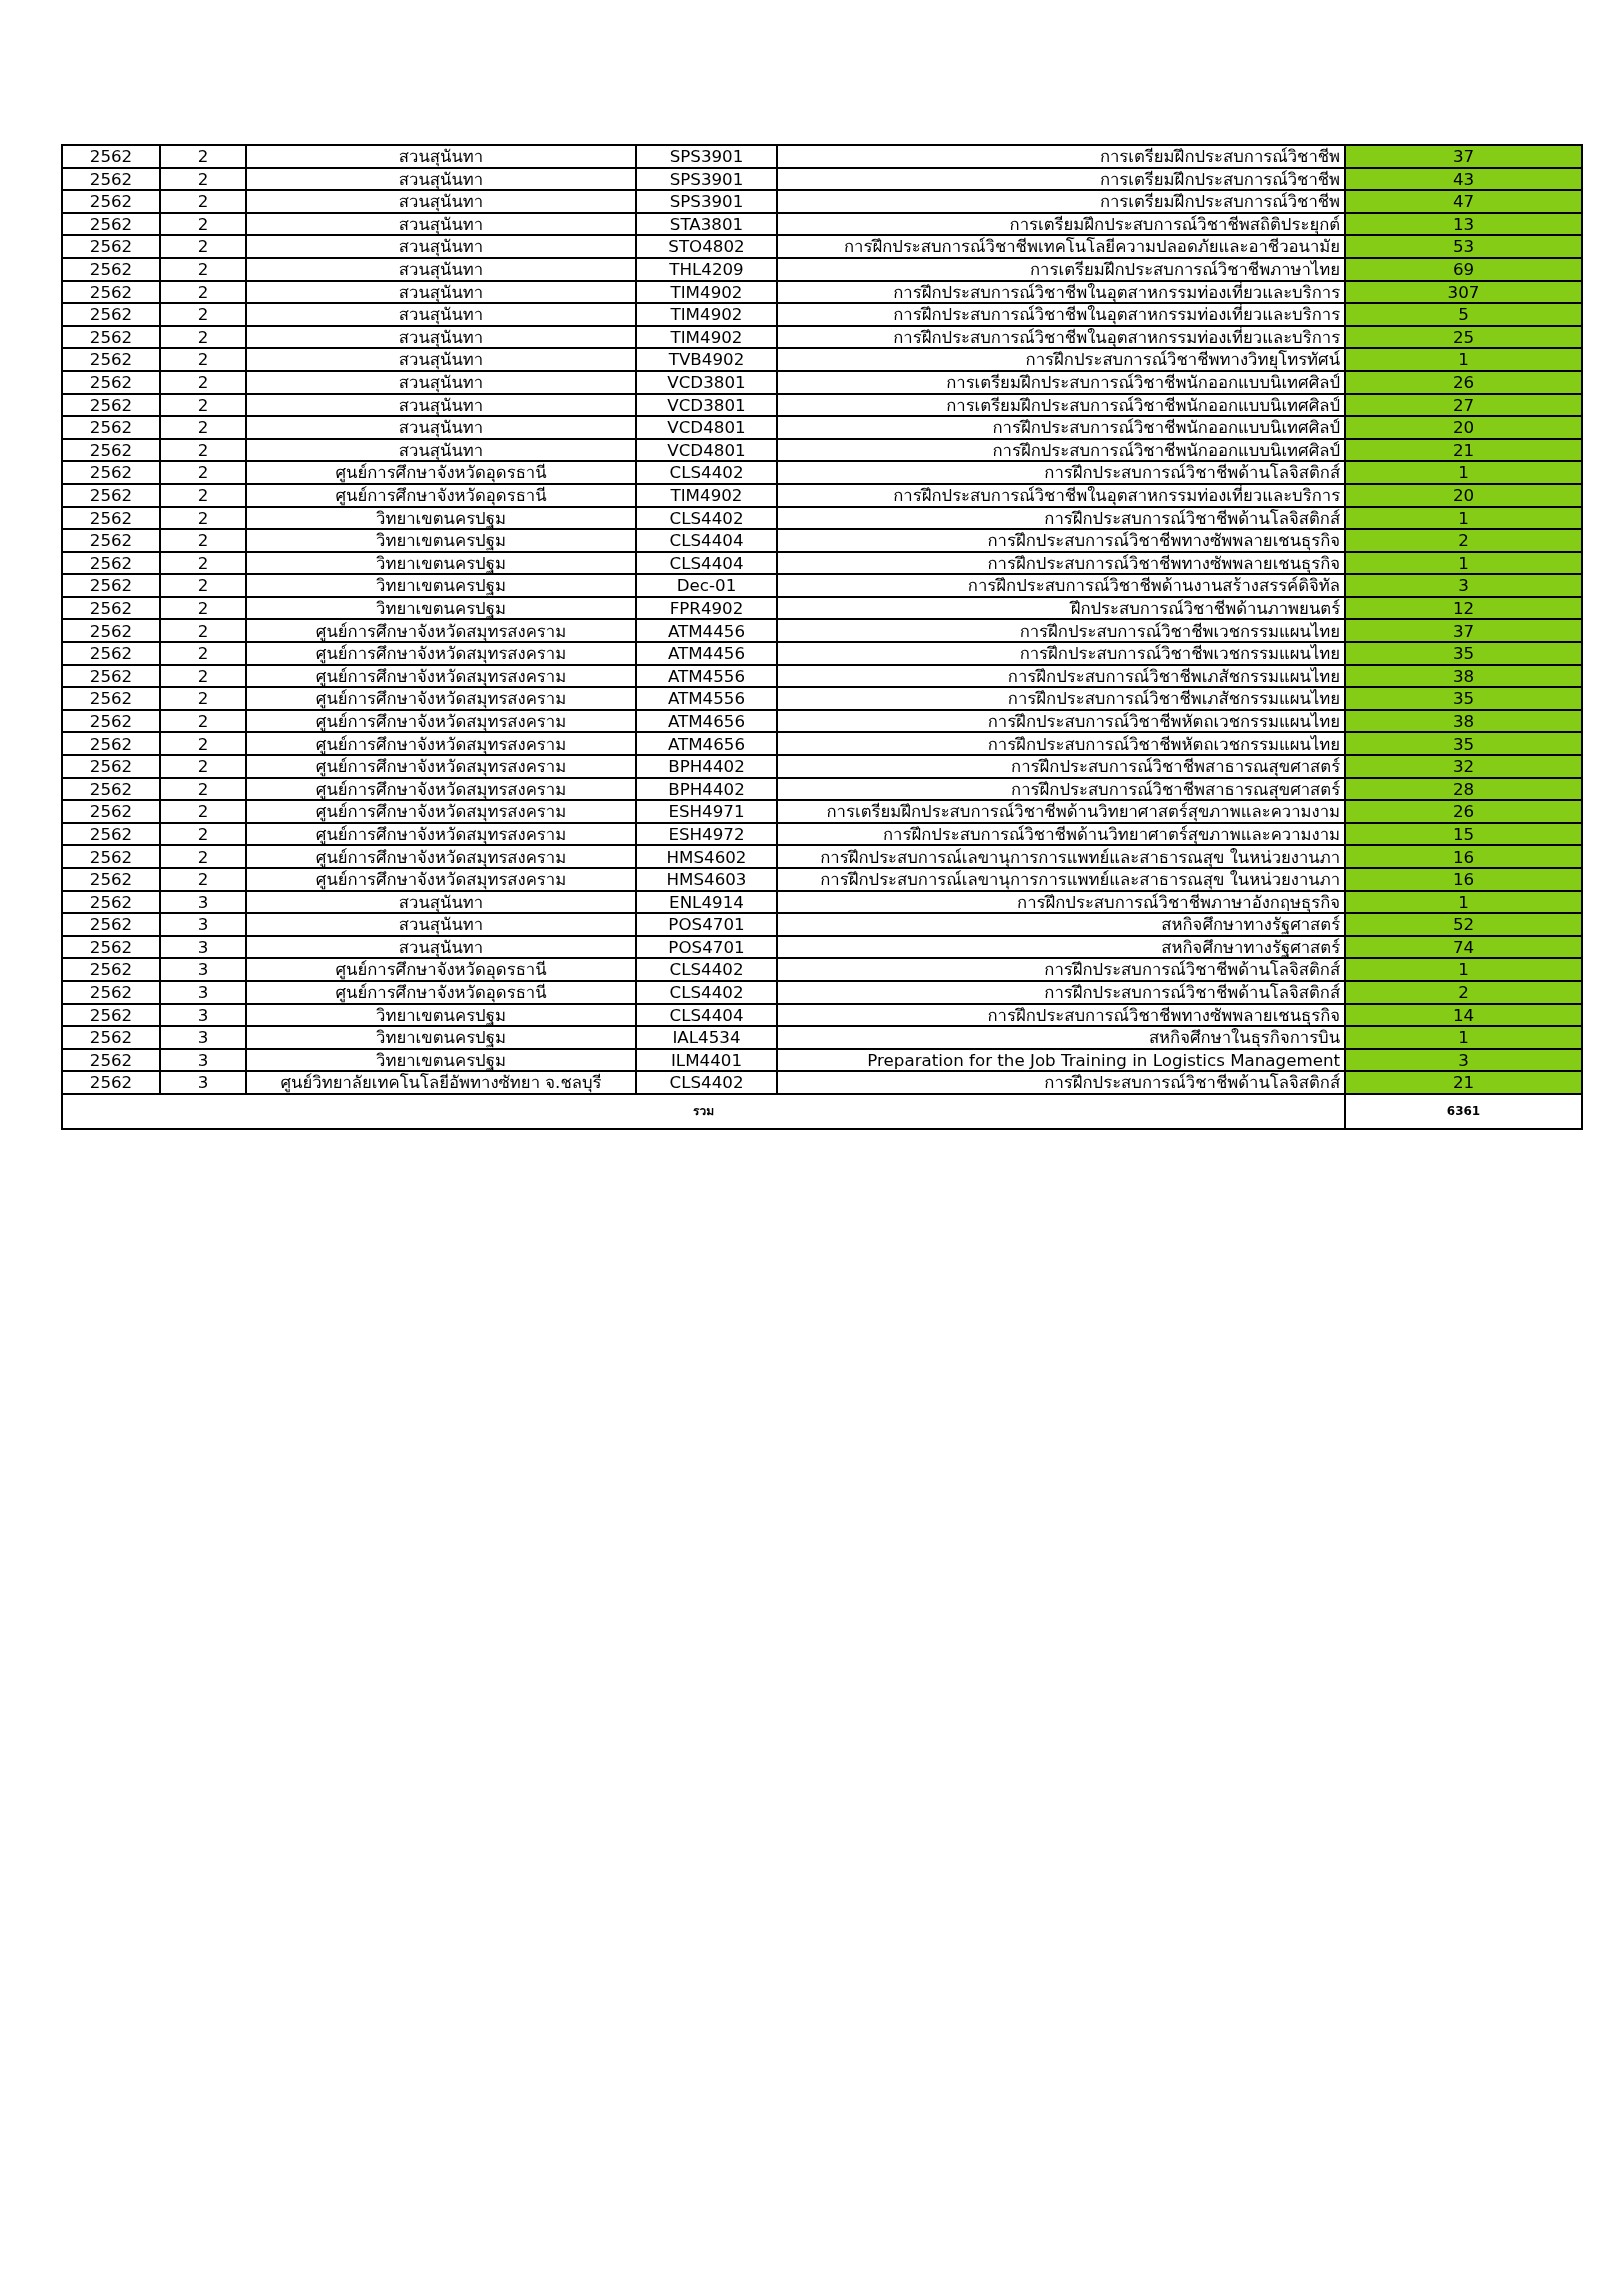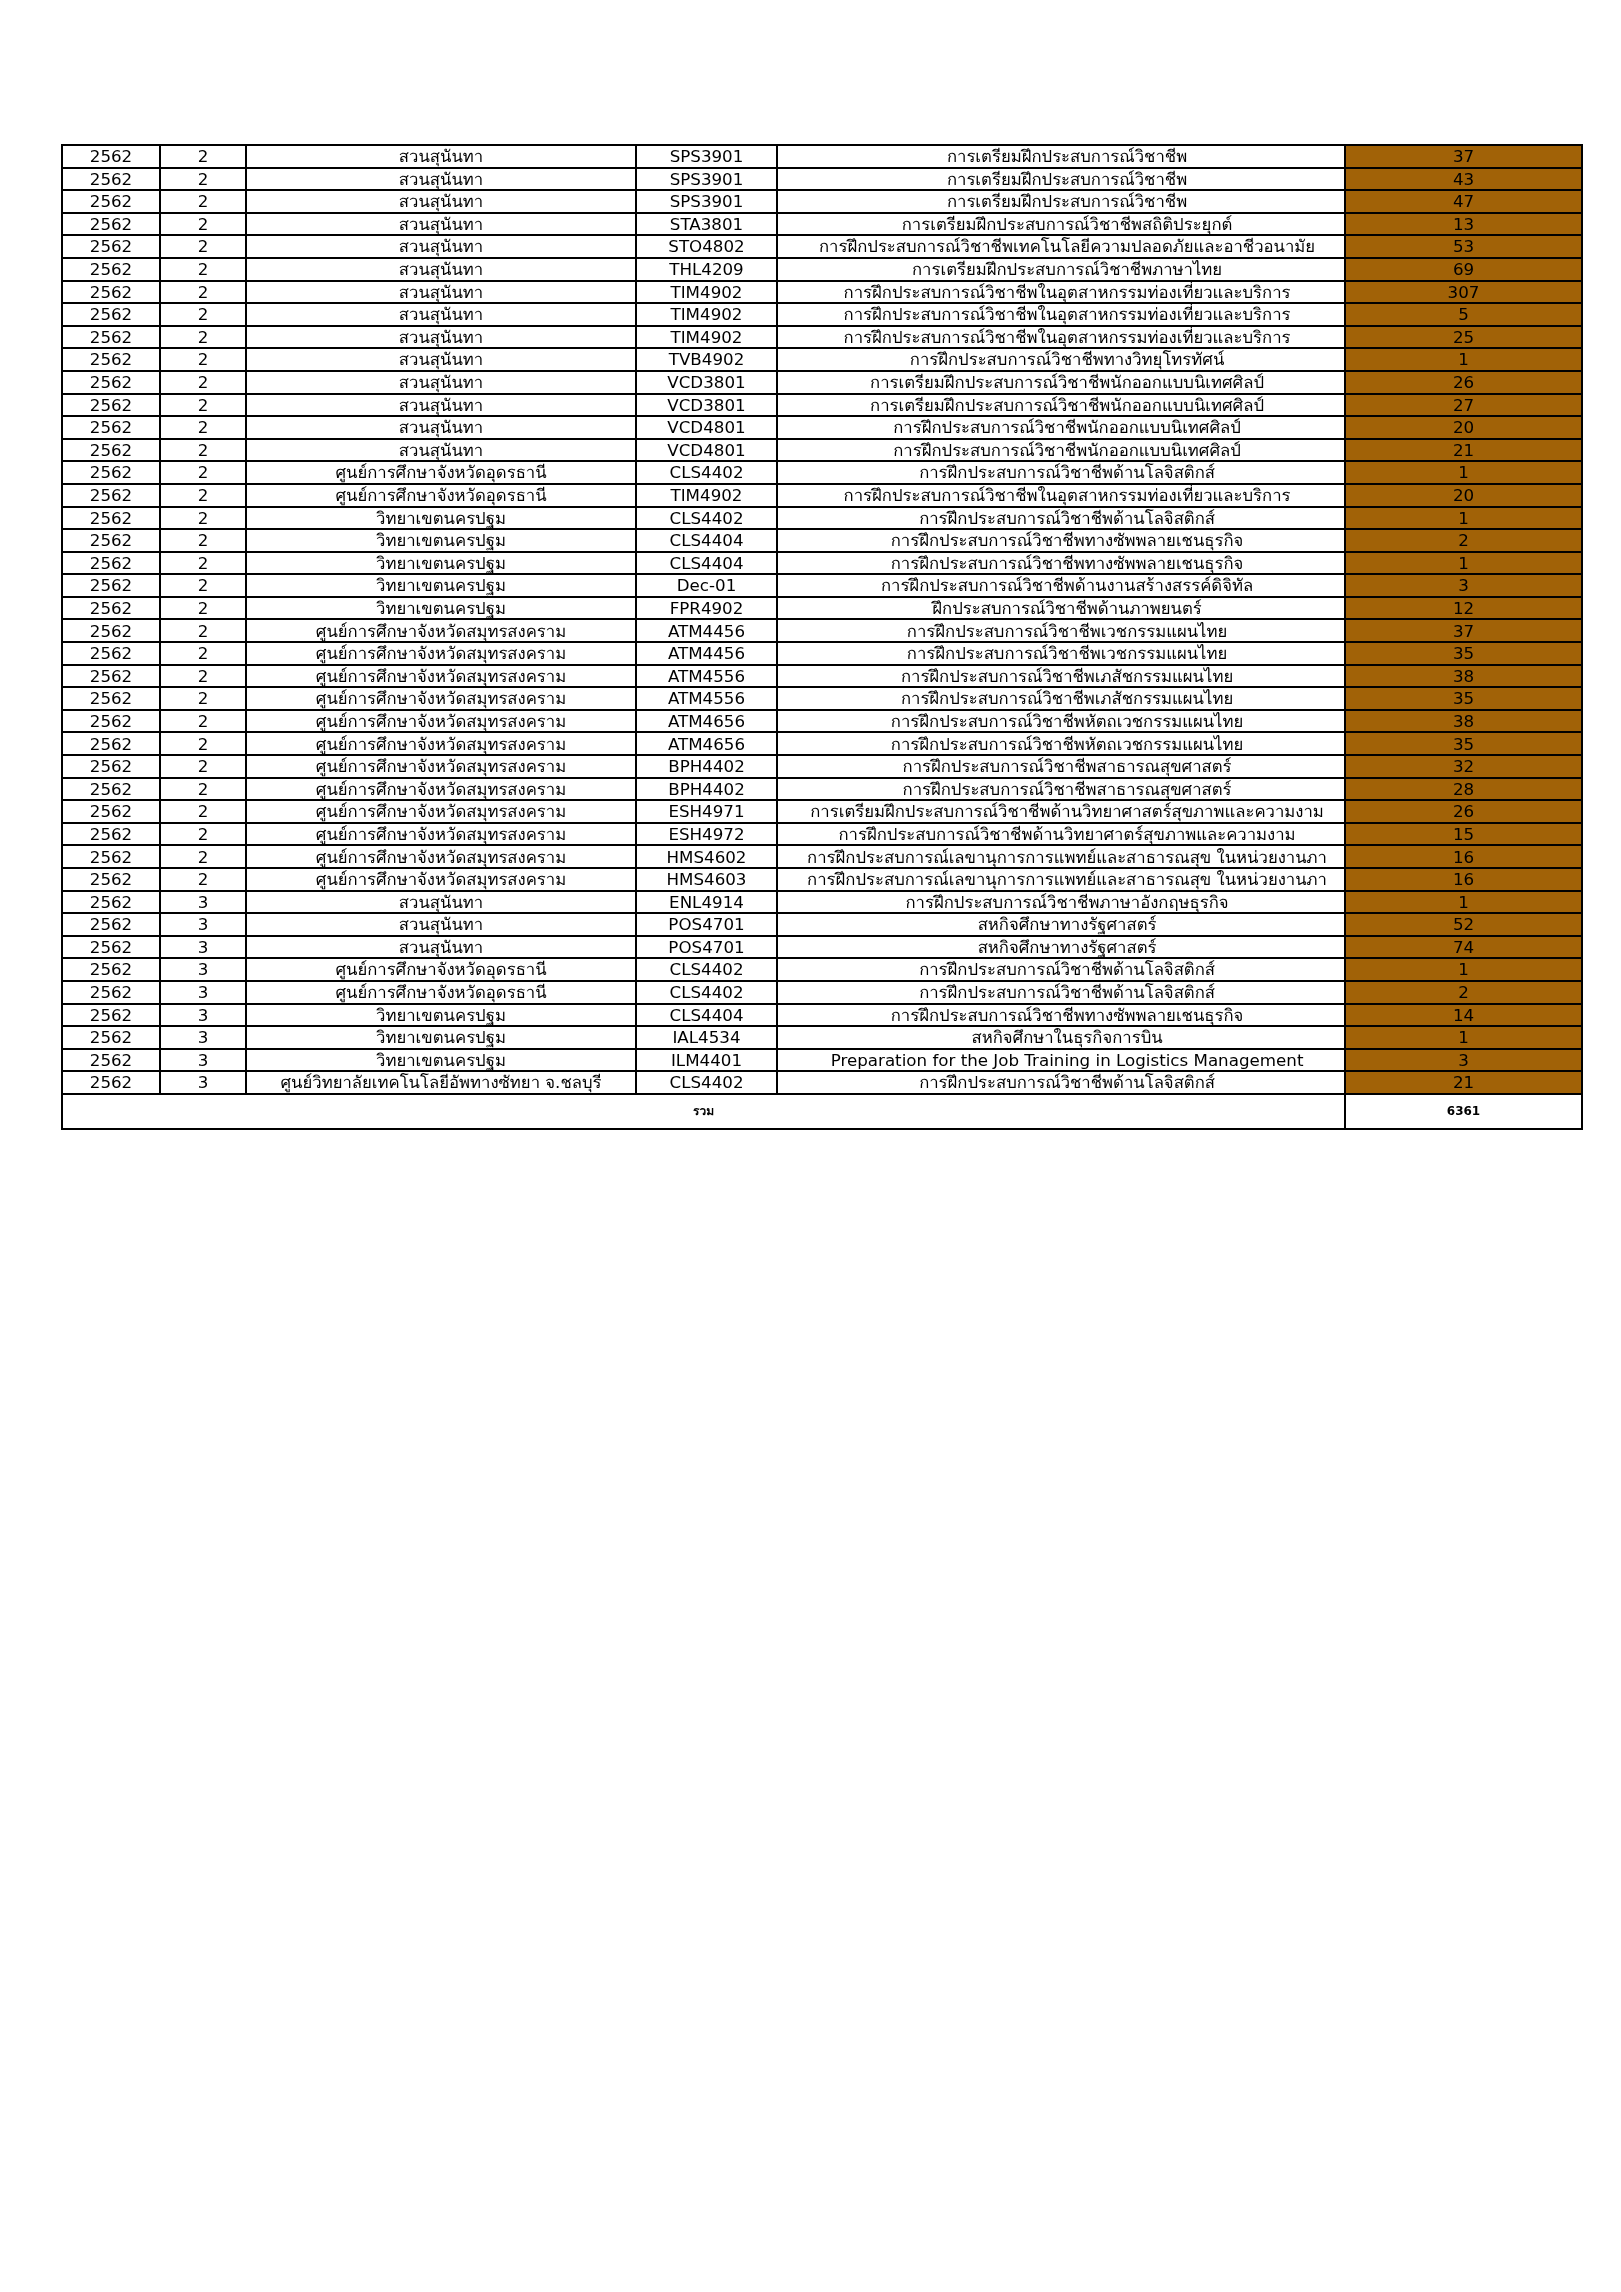--- a/index.html
+++ b/index.html
@@ -37,25 +37,25 @@
     height: 20.6px;
     padding: 0 3.9px;
     font-size: 16.7px;
     line-height: 1.1;
     text-align: center;
     white-space: nowrap;
     overflow: hidden;
     vertical-align: middle;
   }
   table.report td.col-name {
-    text-align: center;
+    text-align: right;
     padding-left: 16px;
   }
   table.report td.col-count {
-    background: #a16207;
+    background: #84cc16;
   }
   tr.total-row td {
     height: 33px;
     font-weight: bold;
     font-size: 12px;
   }
   tr.total-row td.total-value {
     background: #ffffff;
     border-radius: 11px;
   }

